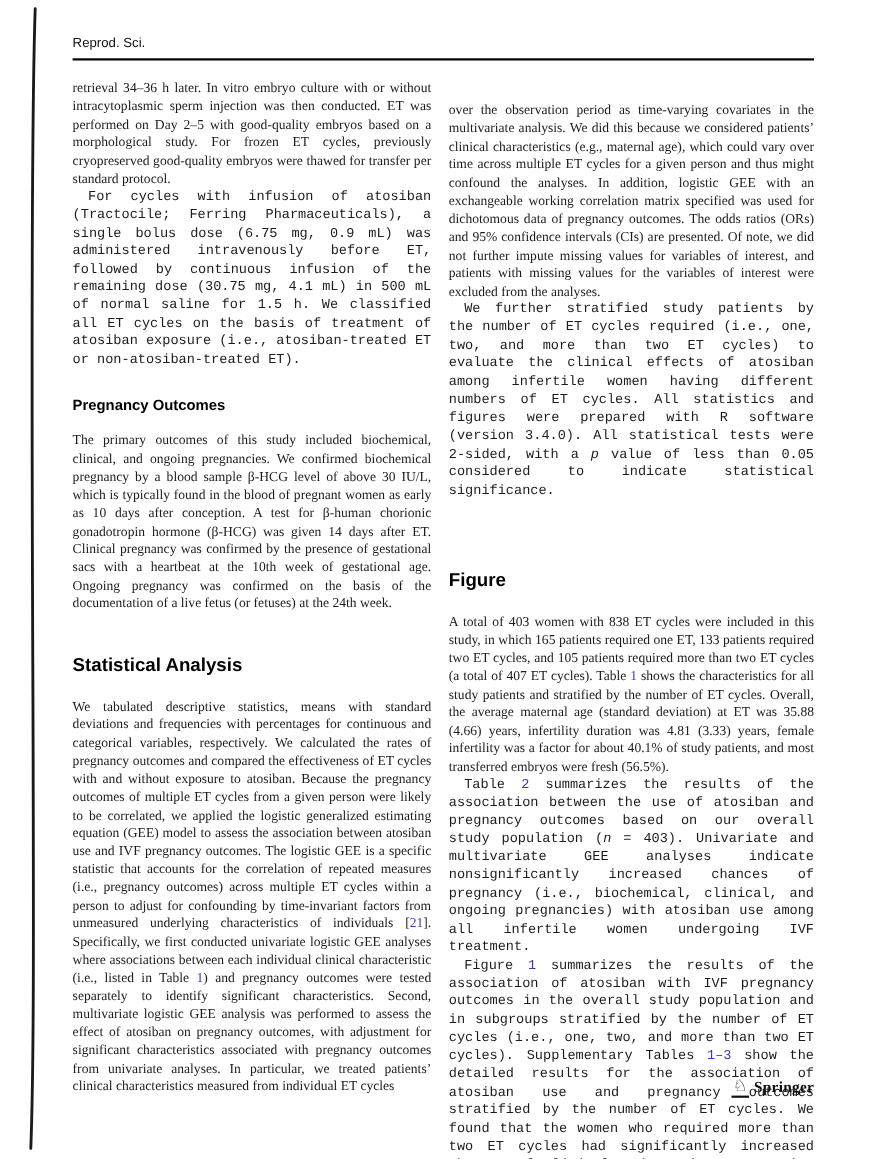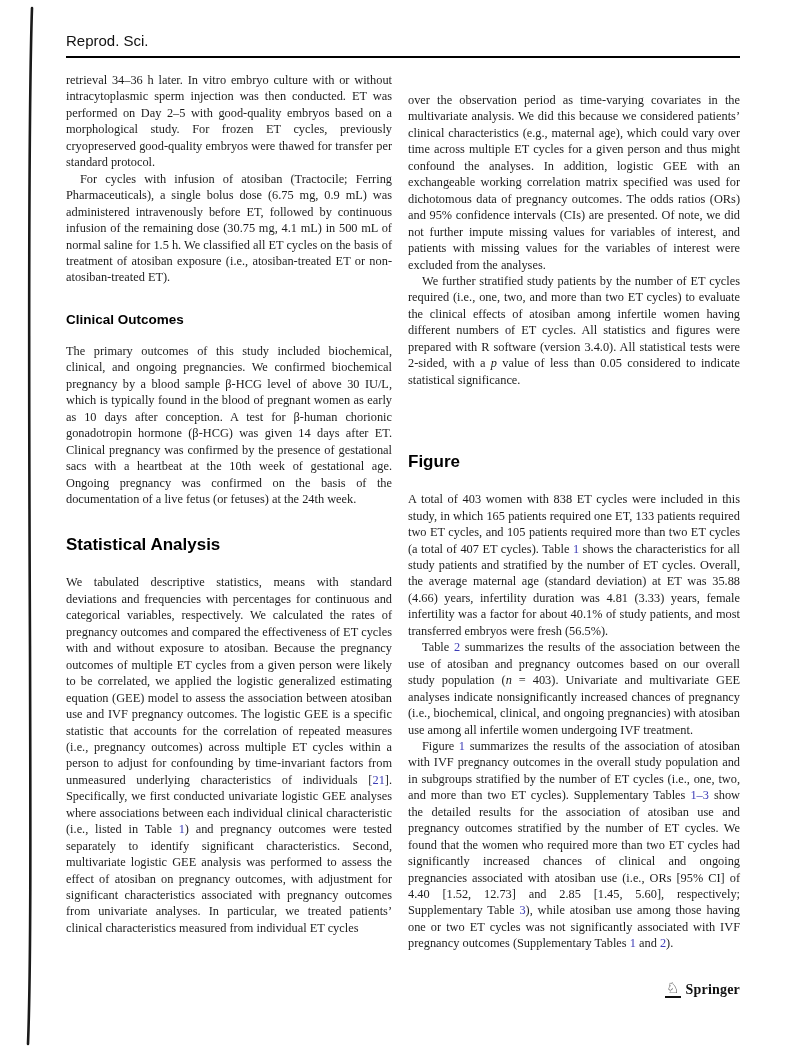--- a/index.html
+++ b/index.html
@@ -2,35 +2,35 @@
 <html style="--link: #3b3bb5;"><head>
 <meta charset="utf-8">
 <style>
   html,body{margin:0;padding:0;background:#ffffff;}
   .page{position:relative;width:800px;height:1054px;background:#fff;overflow:hidden;
         color:#1c1c1c;font-family:"Liberation Serif","DejaVu Serif",serif;}
   
   .edge-line{position:absolute;left:22px;top:6px;pointer-events:none;}
   
   .hdr{position:absolute;left:66px;right:60px;top:32px;}
-  .journal{font-family:"Liberation Sans","DejaVu Sans",sans-serif;font-size:15px;color:#111;}
+  .journal{font-family:"Liberation Sans","DejaVu Sans",sans-serif;font-size:12px;color:#111;}
   .rule{height:2px;background:#000;margin-top:7px;}
   
   .columns{position:absolute;left:66px;top:72px;display:flex;gap:16px;}
   .col{width:326px;}
   .col.right{width:332px;margin-top:20px;}
   p{margin:0;font-size:12.35px;line-height:16.45px;text-align:justify;}
-  p + p{margin-top:0;}
+  p + p{margin-top:0;font-family:Liberation Mono, monospace;}
   p.indent{text-indent:14px;}
   h2{font-family:"Liberation Sans","DejaVu Sans",sans-serif;font-size:17px;font-weight:700;
      color:#000;margin:0;}
   h3{font-family:"Liberation Sans","DejaVu Sans",sans-serif;font-size:13.5px;font-weight:700;
      color:#000;margin:0;}
   .h-sub{margin-top:26px;margin-bottom:16px;}
-  .h-big{margin-top:28px;margin-bottom:19px;}
+  .h-big{margin-top:38px;margin-bottom:19px;}
   .h-results{margin-top:64px;margin-bottom:19px;}
   .seg-link{color:var(--link,#3b3bb5);}
   .seg-italic{font-style:italic;}
   
   .footer{position:absolute;right:60px;top:981px;display:flex;align-items:center;gap:5px;}
   .sp-icon{font-size:15px;line-height:15px;color:#111;border-bottom:2px solid #111;padding:0 1px 0 1px;}
   .sp-word{font-family:"Liberation Serif","DejaVu Serif",serif;font-weight:700;font-size:14px;color:#111;
            letter-spacing:.2px;}
 </style>
 </head>
@@ -44,21 +44,21 @@
 
   <header class="hdr">
     <div class="journal">Reprod. Sci.</div>
     <div class="rule"></div>
   </header>
 
   <main class="columns">
     <section class="col">
       <p><span>retrieval 34–36 h later. In vitro embryo culture with or without intracytoplasmic sperm injection was then conducted. ET was performed on Day 2–5 with good-quality embryos based on a morphological study. For frozen ET cycles, previously cryopreserved good-quality embryos were thawed for transfer per standard protocol.</span></p>
       <p class="indent"><span>For cycles with infusion of atosiban (Tractocile; Ferring Pharmaceuticals), a single bolus dose (6.75 mg, 0.9 mL) was administered intravenously before ET, followed by continuous infusion of the remaining dose (30.75 mg, 4.1 mL) in 500 mL of normal saline for 1.5 h. We classified all ET cycles on the basis of treatment of atosiban exposure (i.e., atosiban-treated ET or non-atosiban-treated ET).</span></p>
-      <h3 class="h-sub">Clinical Outcomes</h3>
+      <h3 class="h-sub">Pregnancy Outcomes</h3>
       <p><span>The primary outcomes of this study included biochemical, clinical, and ongoing pregnancies. We confirmed biochemical pregnancy by a blood sample β-HCG level of above 30 IU/L, which is typically found in the blood of pregnant women as early as 10 days after conception. A test for β-human chorionic gonadotropin hormone (β-HCG) was given 14 days after ET. Clinical pregnancy was confirmed by the presence of gestational sacs with a heartbeat at the 10th week of gestational age. Ongoing pregnancy was confirmed on the basis of the documentation of a live fetus (or fetuses) at the 24th week.</span></p>
       <h2 class="h-big">Statistical Analysis</h2>
       <p><span>We tabulated descriptive statistics, means with standard deviations and frequencies with percentages for continuous and categorical variables, respectively. We calculated the rates of pregnancy outcomes and compared the effectiveness of ET cycles with and without exposure to atosiban. Because the pregnancy outcomes of multiple ET cycles from a given person were likely to be correlated, we applied the logistic generalized estimating equation (GEE) model to assess the association between atosiban use and IVF pregnancy outcomes. The logistic GEE is a specific statistic that accounts for the correlation of repeated measures (i.e., pregnancy outcomes) across multiple ET cycles within a person to adjust for confounding by time-invariant factors from unmeasured underlying characteristics of individuals [</span><span class="seg-link">21</span><span>]. Specifically, we first conducted univariate logistic GEE analyses where associations between each individual clinical characteristic (i.e., listed in Table </span><span class="seg-link">1</span><span>) and pregnancy outcomes were tested separately to identify significant characteristics. Second, multivariate logistic GEE analysis was performed to assess the effect of atosiban on pregnancy outcomes, with adjustment for significant characteristics associated with pregnancy outcomes from univariate analyses. In particular, we treated patients’ clinical characteristics measured from individual ET cycles</span></p>
     </section>
 
     <section class="col right">
       <p><span>over the observation period as time-varying covariates in the multivariate analysis. We did this because we considered patients’ clinical characteristics (e.g., maternal age), which could vary over time across multiple ET cycles for a given person and thus might confound the analyses. In addition, logistic GEE with an exchangeable working correlation matrix specified was used for dichotomous data of pregnancy outcomes. The odds ratios (ORs) and 95% confidence intervals (CIs) are presented. Of note, we did not further impute missing values for variables of interest, and patients with missing values for the variables of interest were excluded from the analyses.</span></p>
       <p class="indent"><span>We further stratified study patients by the number of ET cycles required (i.e., one, two, and more than two ET cycles) to evaluate the clinical effects of atosiban among infertile women having different numbers of ET cycles. All statistics and figures were prepared with R software (version 3.4.0). All statistical tests were 2-sided, with a </span><span class="seg-italic">p</span><span> value of less than 0.05 considered to indicate statistical significance.</span></p>
       <h2 class="h-results">Figure</h2>
       <p><span>A total of 403 women with 838 ET cycles were included in this study, in which 165 patients required one ET, 133 patients required two ET cycles, and 105 patients required more than two ET cycles (a total of 407 ET cycles). Table </span><span class="seg-link">1</span><span> shows the characteristics for all study patients and stratified by the number of ET cycles. Overall, the average maternal age (standard deviation) at ET was 35.88 (4.66) years, infertility duration was 4.81 (3.33) years, female infertility was a factor for about 40.1% of study patients, and most transferred embryos were fresh (56.5%).</span></p>

